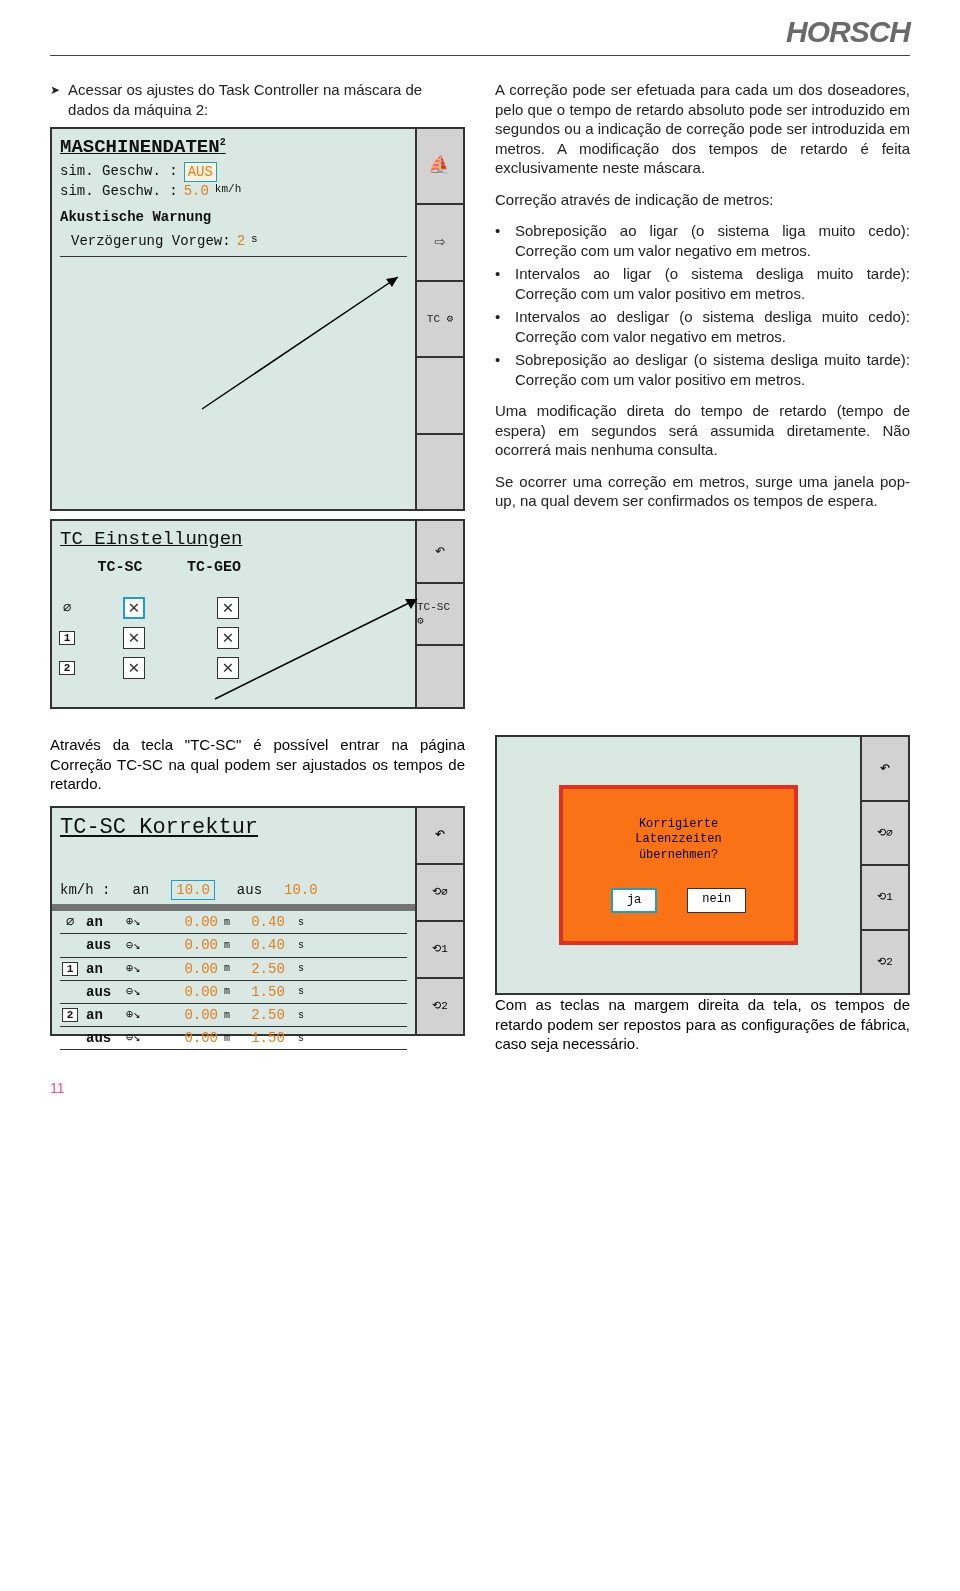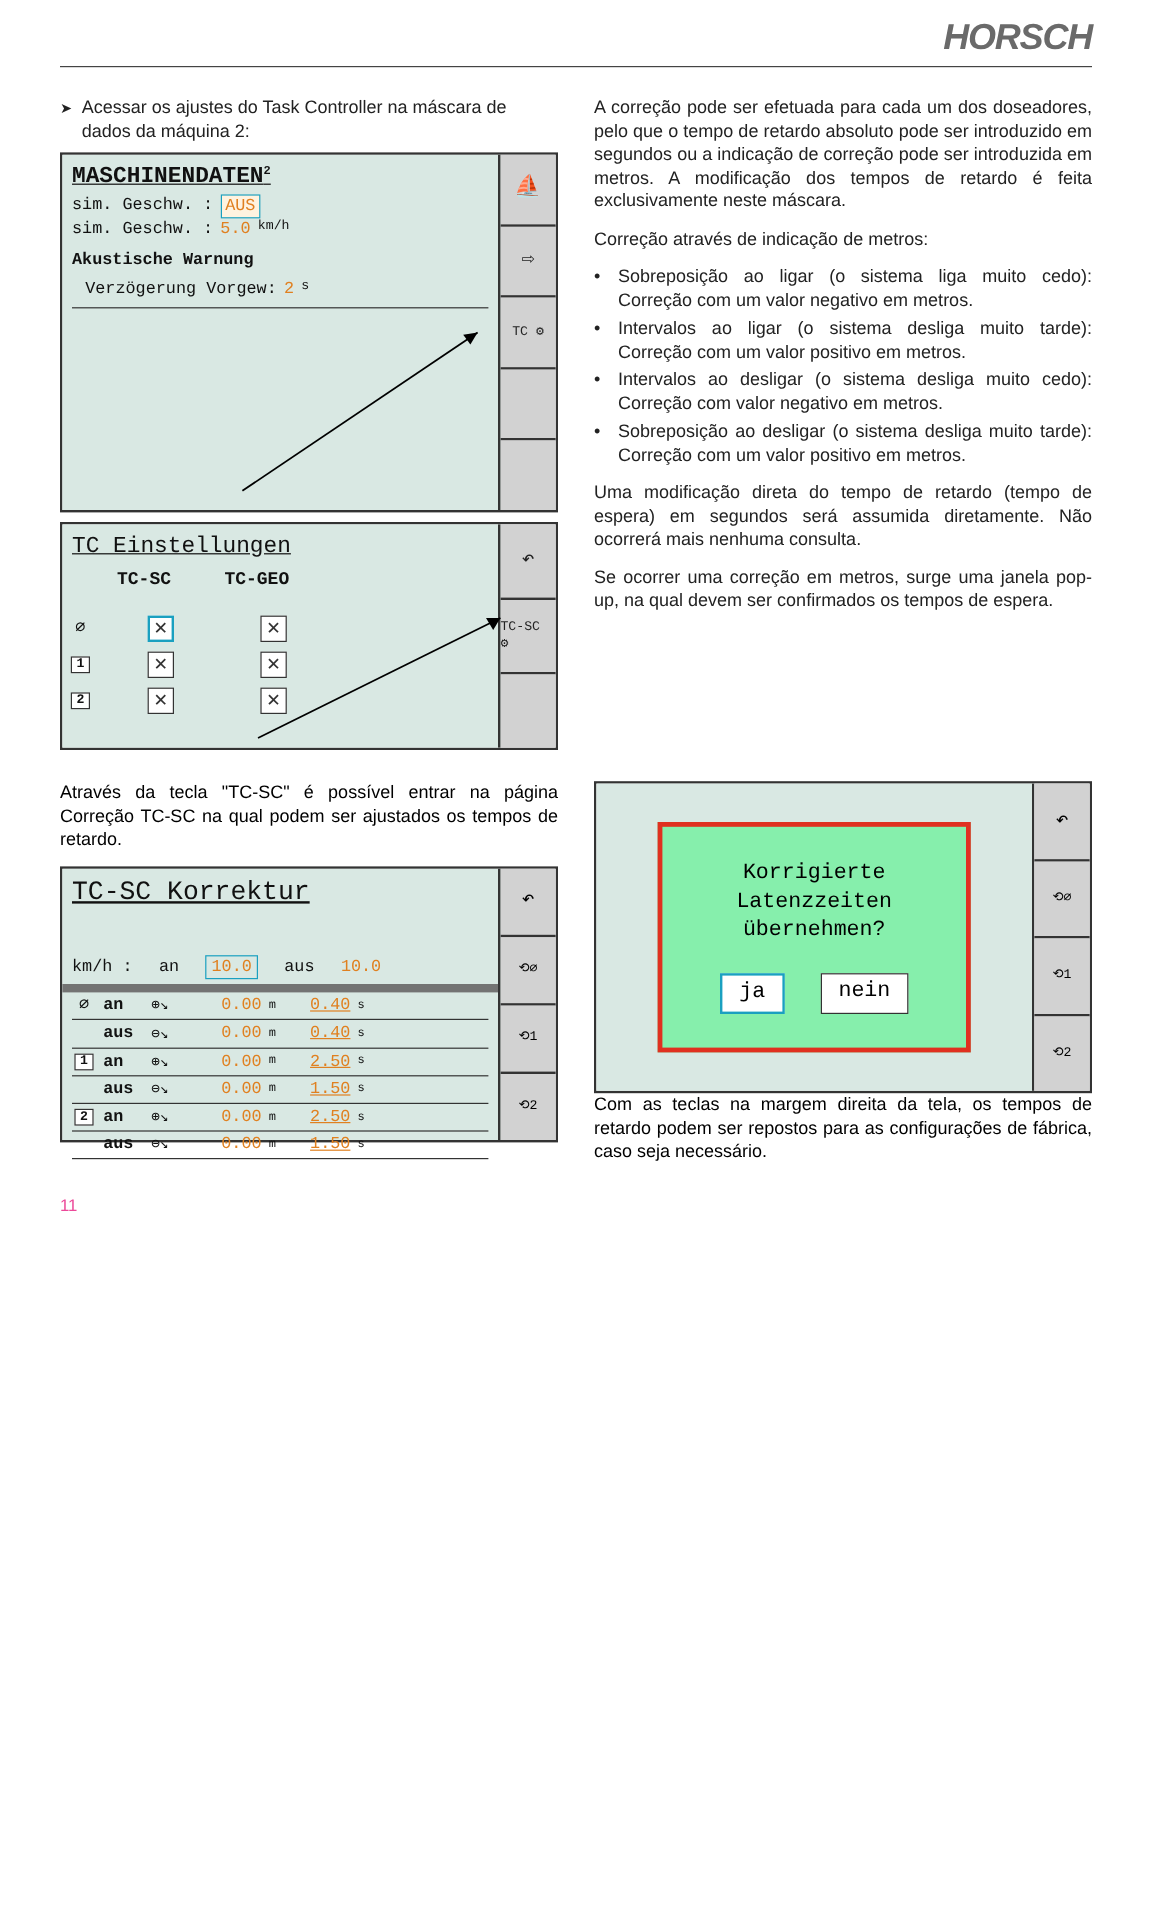--- a/index.html
+++ b/index.html
@@ -136,36 +136,36 @@
   }
   .kr-kmh { padding:0 8px 4px 8px; display:flex; gap:22px; align-items:center; border-bottom:7px solid #737373;margin-top:36px;}
   .kr-kmh .box { border:1.5px solid #1aa0c0; padding:0 4px; color:#e08020; }
   .kr-kmh .v { color:#e08020; }
   .kr-rows { padding: 0 8px 6px 8px; }
   .kr-r { display:flex; align-items:center; gap:6px; border-bottom:1px solid #333; padding:2px 0; }
   .kr-r .lab { width:34px; font-weight:bold; }
   .kr-r .ic { width:30px; font-size:12px; }
   .kr-r .m { width:56px; text-align:right; color:#e08020; }
   .kr-r .mu { width:14px; font-size:10px; }
-  .kr-r .s { width:48px; text-align:right; color:#e08020;text-decoration:underline; }
+  .kr-r .s { width:48px; text-align:center; color:#e08020; }
   .kr-r .su { width:12px; font-size:10px; }
   .kr-left-ic { width:20px; display:flex; justify-content:center; }
 
   
   .popup-outer {
     border:2px solid #333; background:#fff; display:flex;
   }
   .popup-main {
     flex:1; background:#d9e8e3; border-right:2px solid #333;
     display:flex; align-items:center; justify-content:center;
     padding:20px;
   }
   .popup-red {
-    border:4px solid #e03020; background:#86efac; padding:28px 48px;
-    font-family:"Courier New", monospace; font-size:18px;
+    border:4px solid #e03020; background:#f97316; padding:28px 48px;
+    font-family:"Courier New", monospace; font-size:12px;
     text-align:center;
   }
   .popup-red .q { margin-bottom:24px; }
   .popup-red .btns { display:flex; gap:30px; justify-content:center; }
   .popup-red .btn {
     border:1.5px solid #333; padding:3px 14px; background:#fff;
   }
   .popup-red .btn.sel { border:2px solid #1aa0c0; }
 
   .lower-row {
@@ -197,21 +197,21 @@
   <div class="rule"></div>
 
   <div class="columns">
 
     <div class="col">
       <div class="bullet-head">
         <span class="tri">➤</span>
         <span>Acessar os ajustes do Task Controller na máscara de dados da máquina 2:</span>
       </div>
 
-      <div class="panel" style="height:300px; position:relative;">
+      <div class="panel" style="height:384px; position:relative;">
         <div class="panel-main" style="padding-bottom:8px;">
           <div class="md-title">
             <span>MASCHINENDATEN</span><span class="md-sup">2</span>
           </div>
           <div class="md-row">
             <span>sim. Geschw. :</span>
             <span class="orange-box sel-cyan">AUS</span>
           </div>
           <div class="md-row">
             <span>sim. Geschw. :</span>

